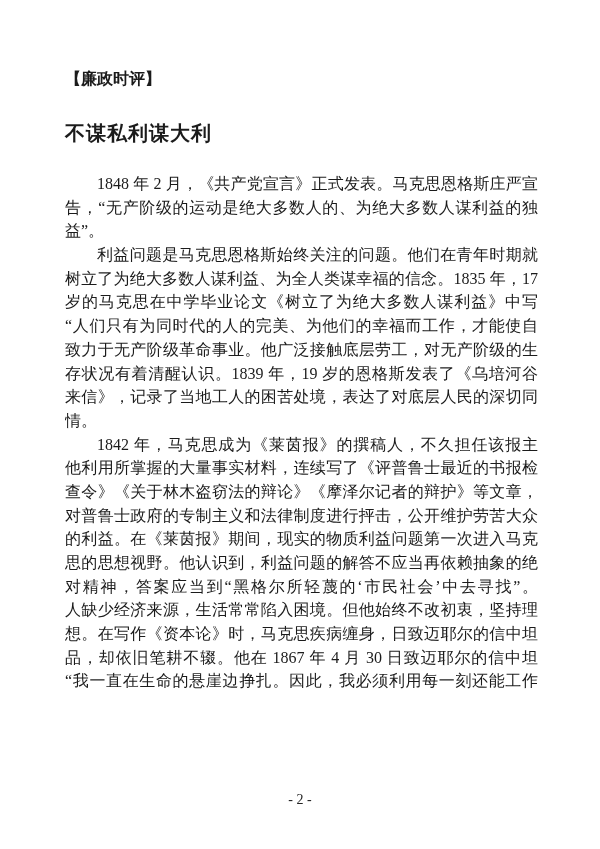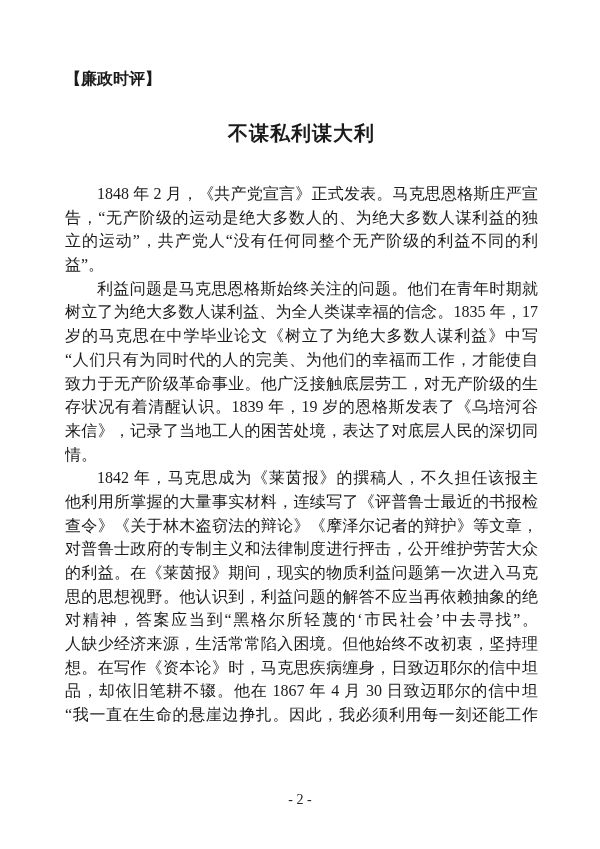--- a/index.html
+++ b/index.html
@@ -26,25 +26,24 @@
     font-size: 16px;
     line-height: 21px;
     font-weight: bold;
     text-align: left;
   }
   .doc-title {
     margin-top: 31px;
     font-size: 20px;
     line-height: 26px;
     font-weight: bold;
-    text-align: center;
     letter-spacing: 1px;
   }
   .body-text {
-    margin-top: 36px;
+    margin-top: 26px;
   }
   .para {
     margin: 0;
     padding: 0;
   }
   .line {
     font-size: 16px;
     line-height: 23.7px;
     height: 23.7px;
     overflow: hidden;
@@ -73,21 +72,20 @@
 <body>
 
 <div class="page">
   <div class="content">
     <div class="section-tag">【廉政时评】</div>
     <div class="doc-title">不谋私利谋大利</div>
     <div class="body-text" id="body-text">
         <div class="para">
           <div class="line indent">1848 年 2 月，《共产党宣言》正式发表。马克思恩格斯庄严宣</div>
           <div class="line">告，“无产阶级的运动是绝大多数人的、为绝大多数人谋利益的独</div>
-          <div class="line">立的运动”，共产党人“没有任何同整个无产阶级的利益不同的利</div>
           <div class="line no-justify">益”。</div>
         </div>
         <div class="para">
           <div class="line indent">利益问题是马克思恩格斯始终关注的问题。他们在青年时期就</div>
           <div class="line">树立了为绝大多数人谋利益、为全人类谋幸福的信念。1835 年，17</div>
           <div class="line">岁的马克思在中学毕业论文《树立了为绝大多数人谋利益》中写道：</div>
           <div class="line">“人们只有为同时代的人的完美、为他们的幸福而工作，才能使自</div>
           <div class="line">致力于无产阶级革命事业。他广泛接触底层劳工，对无产阶级的生</div>
           <div class="line">存状况有着清醒认识。1839 年，19 岁的恩格斯发表了《乌培河谷</div>
           <div class="line">来信》，记录了当地工人的困苦处境，表达了对底层人民的深切同</div>

